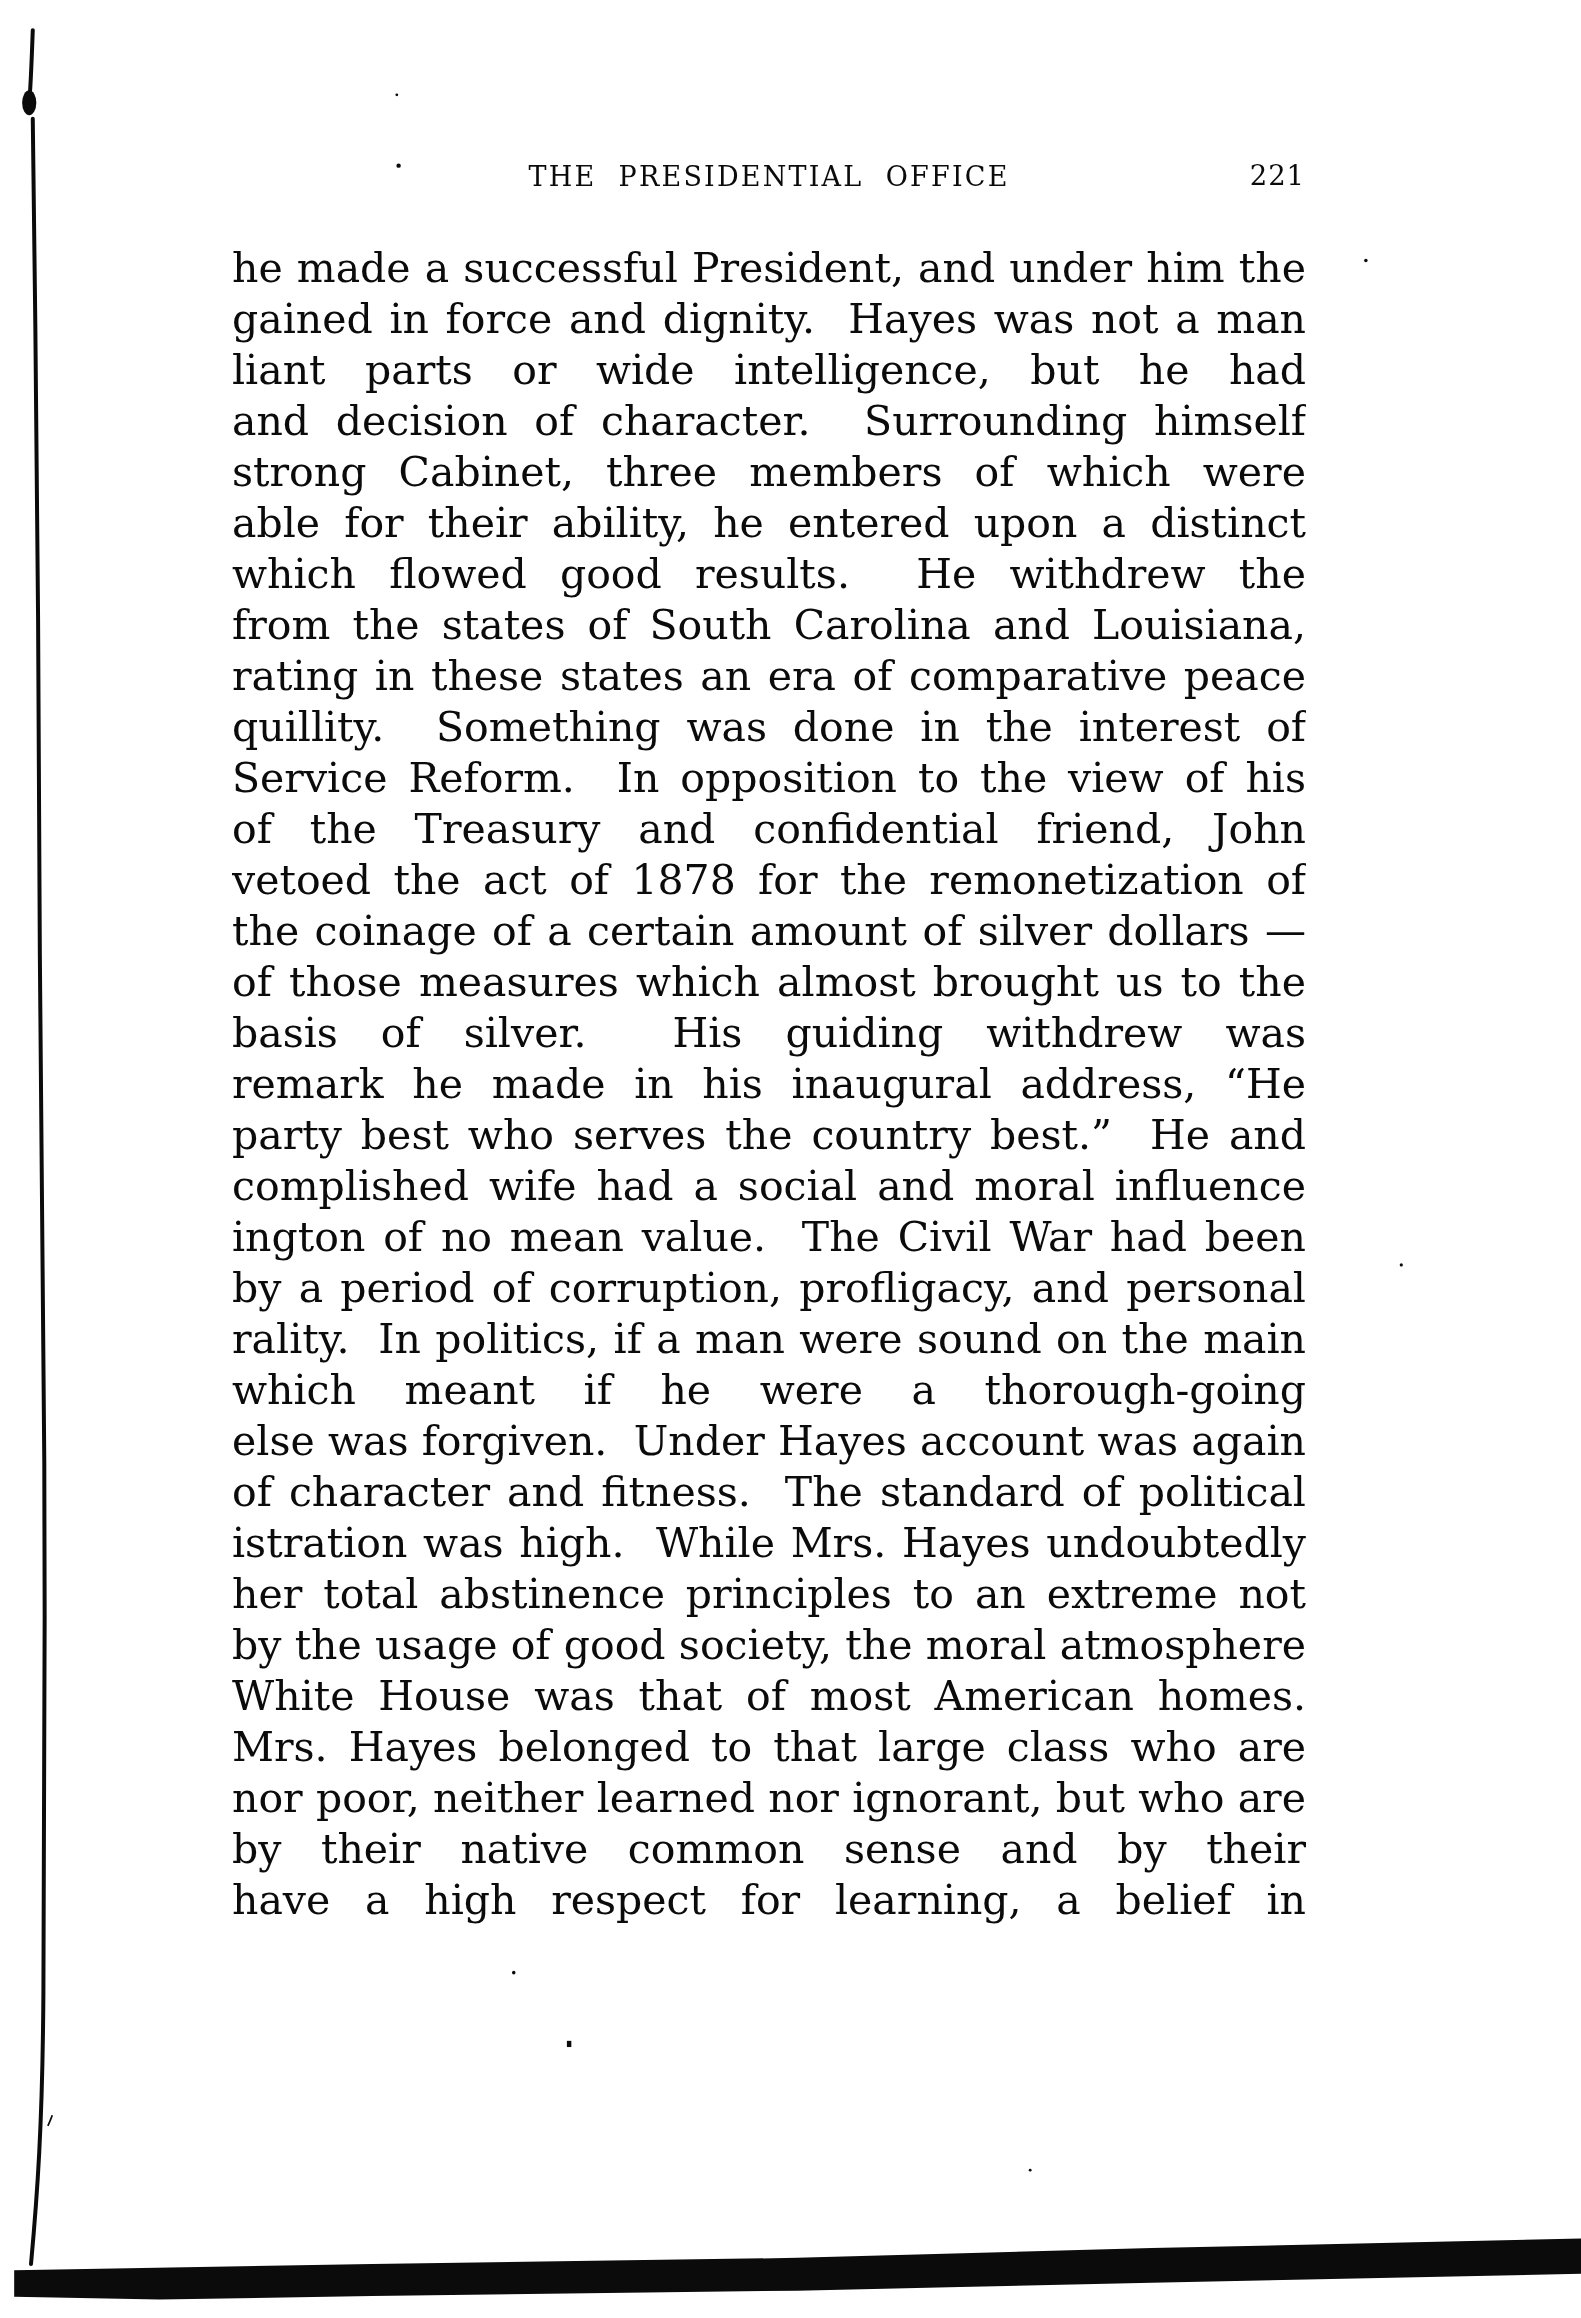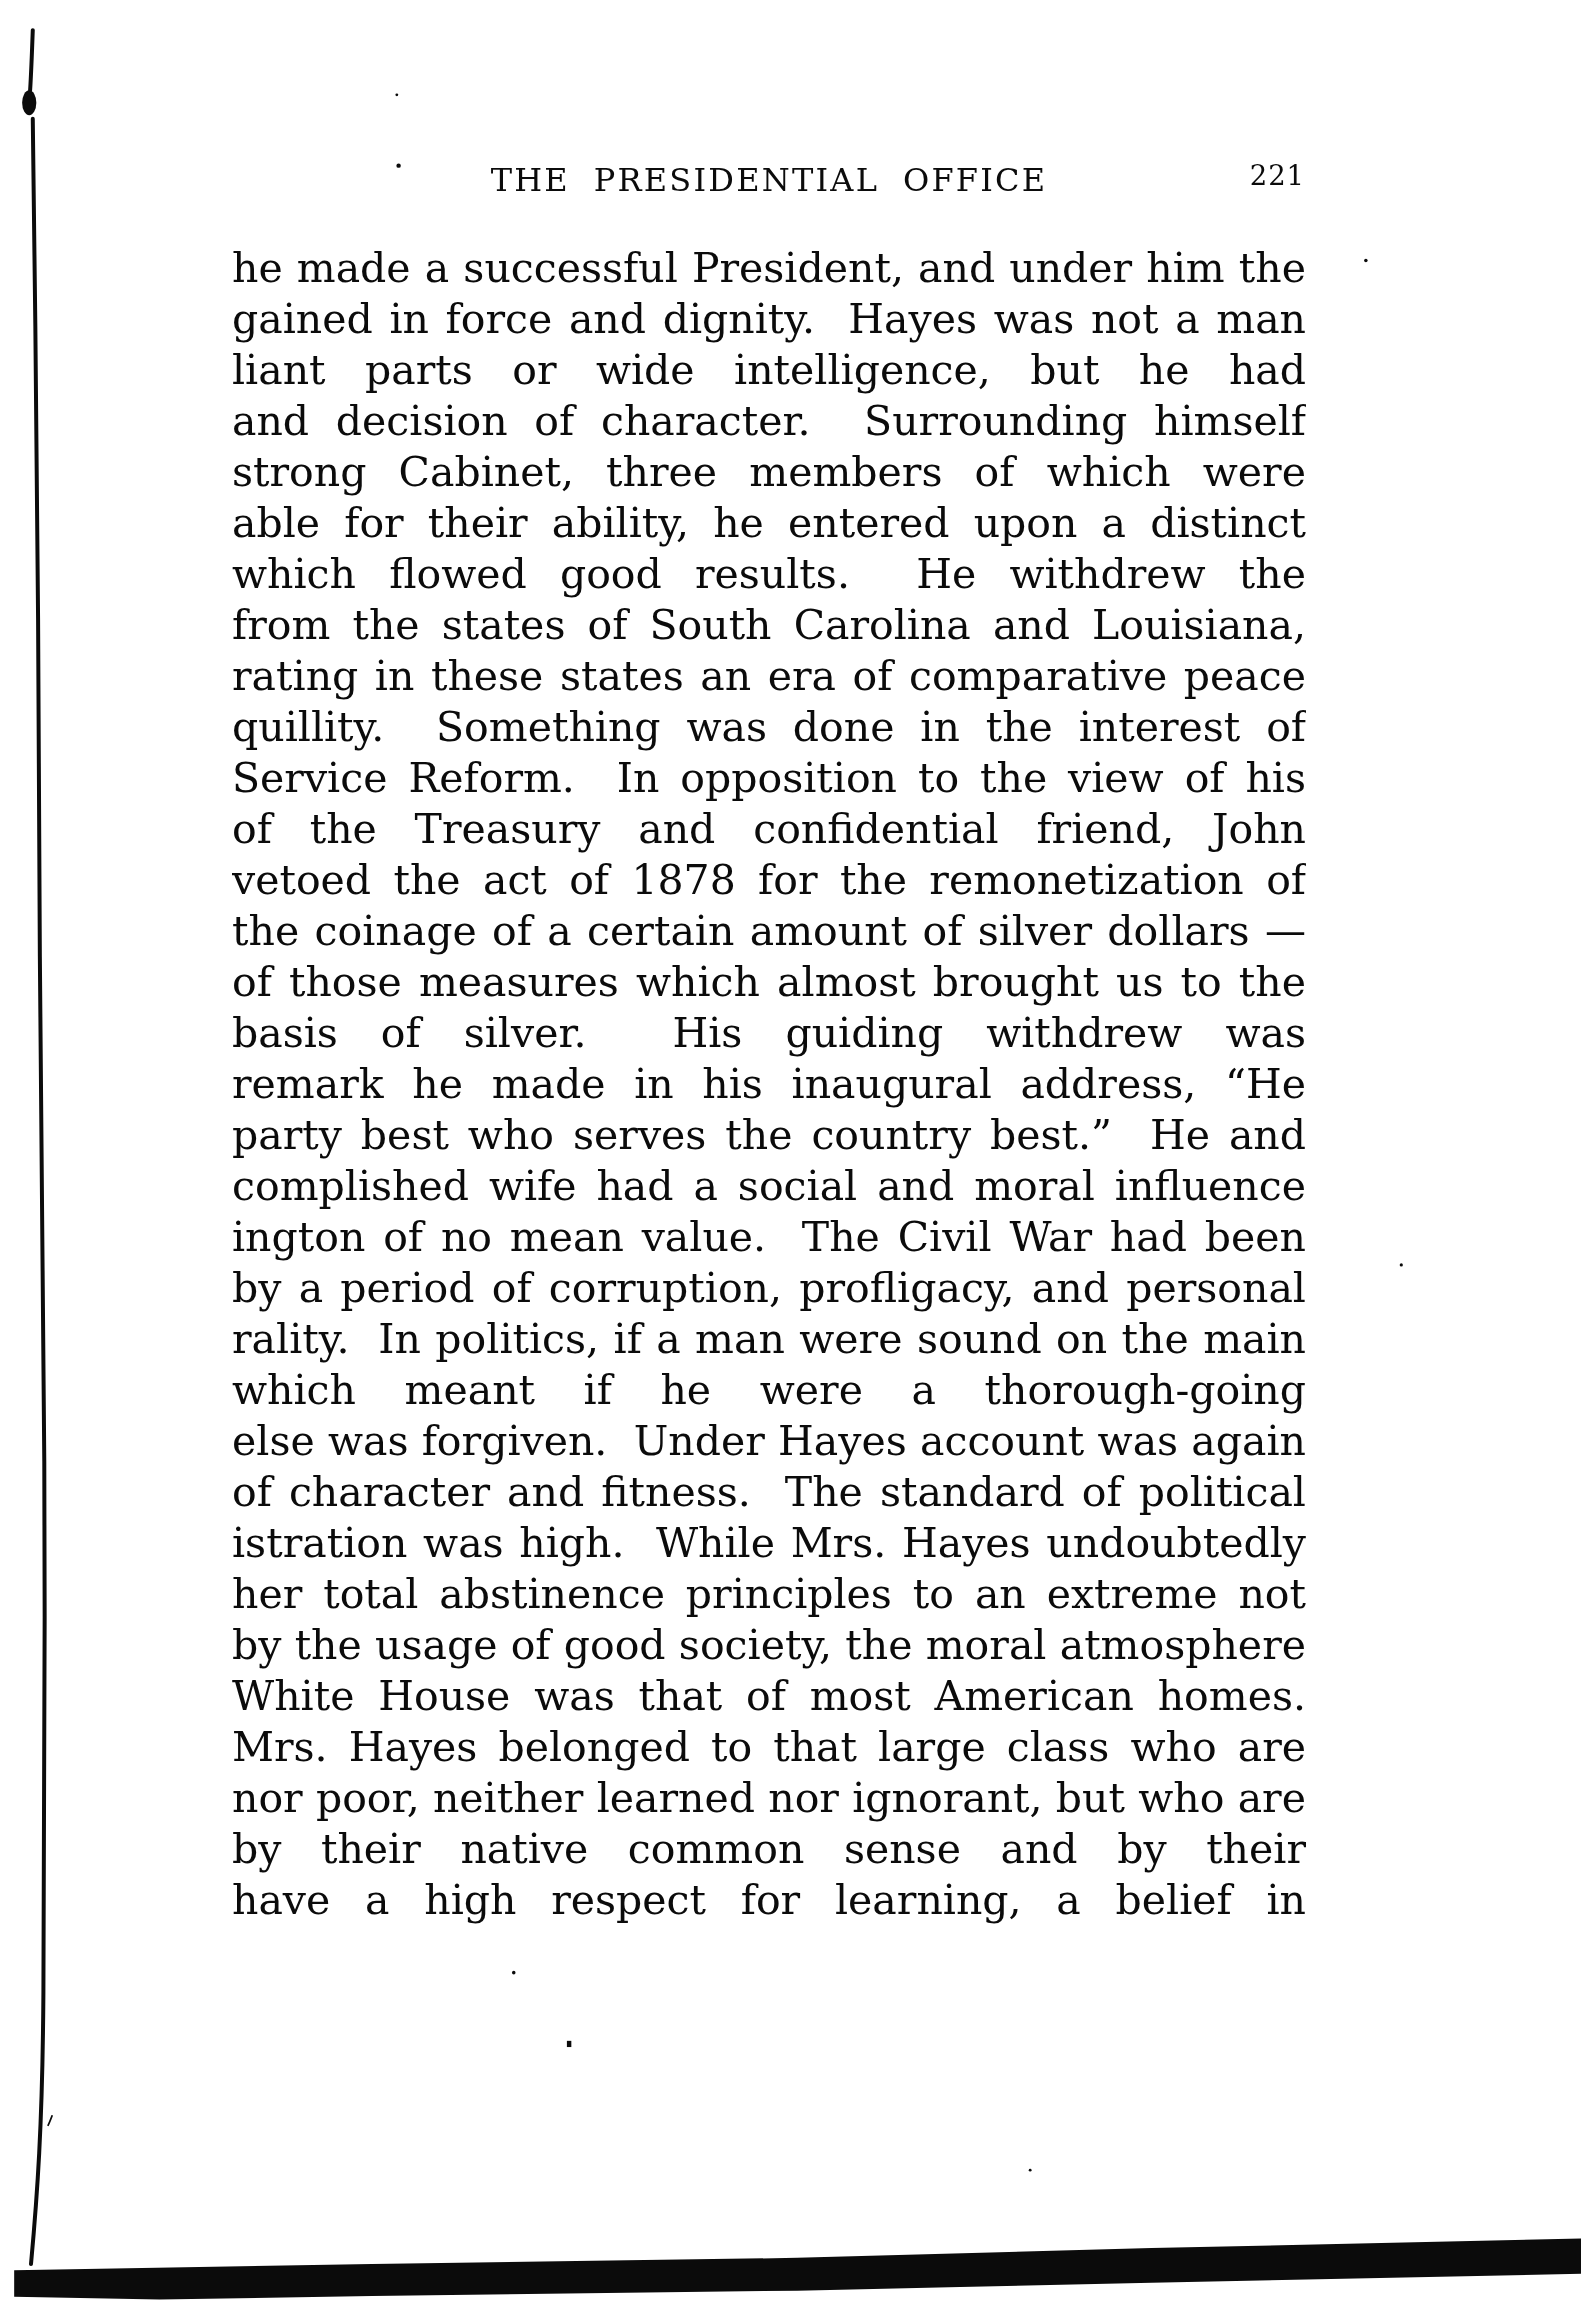--- a/index.html
+++ b/index.html
@@ -9,21 +9,21 @@
     width:1582px;height:2319px;
     background:var(--paper);
     overflow:hidden;
     font-family:"DejaVu Serif", "Liberation Serif", serif;
     color:var(--ink);
   }
   .artifacts{position:absolute;left:0;top:0;width:1582px;height:2319px;pointer-events:none;}
   .header{position:absolute;left:232px;top:161px;width:1074px;height:41px;}
   .running-title{
     text-align:center;
-    font-size:32px;
+    font-size:27px;
     letter-spacing:2.2px;
     word-spacing:11.5px;
     white-space:pre;
   }
   .page-number{
     position:absolute;right:1px;top:-1.8px;
     font-size:27.5px;letter-spacing:0.9px;
   }
   .body-block{
     position:absolute;left:232px;top:243px;width:1074px;

